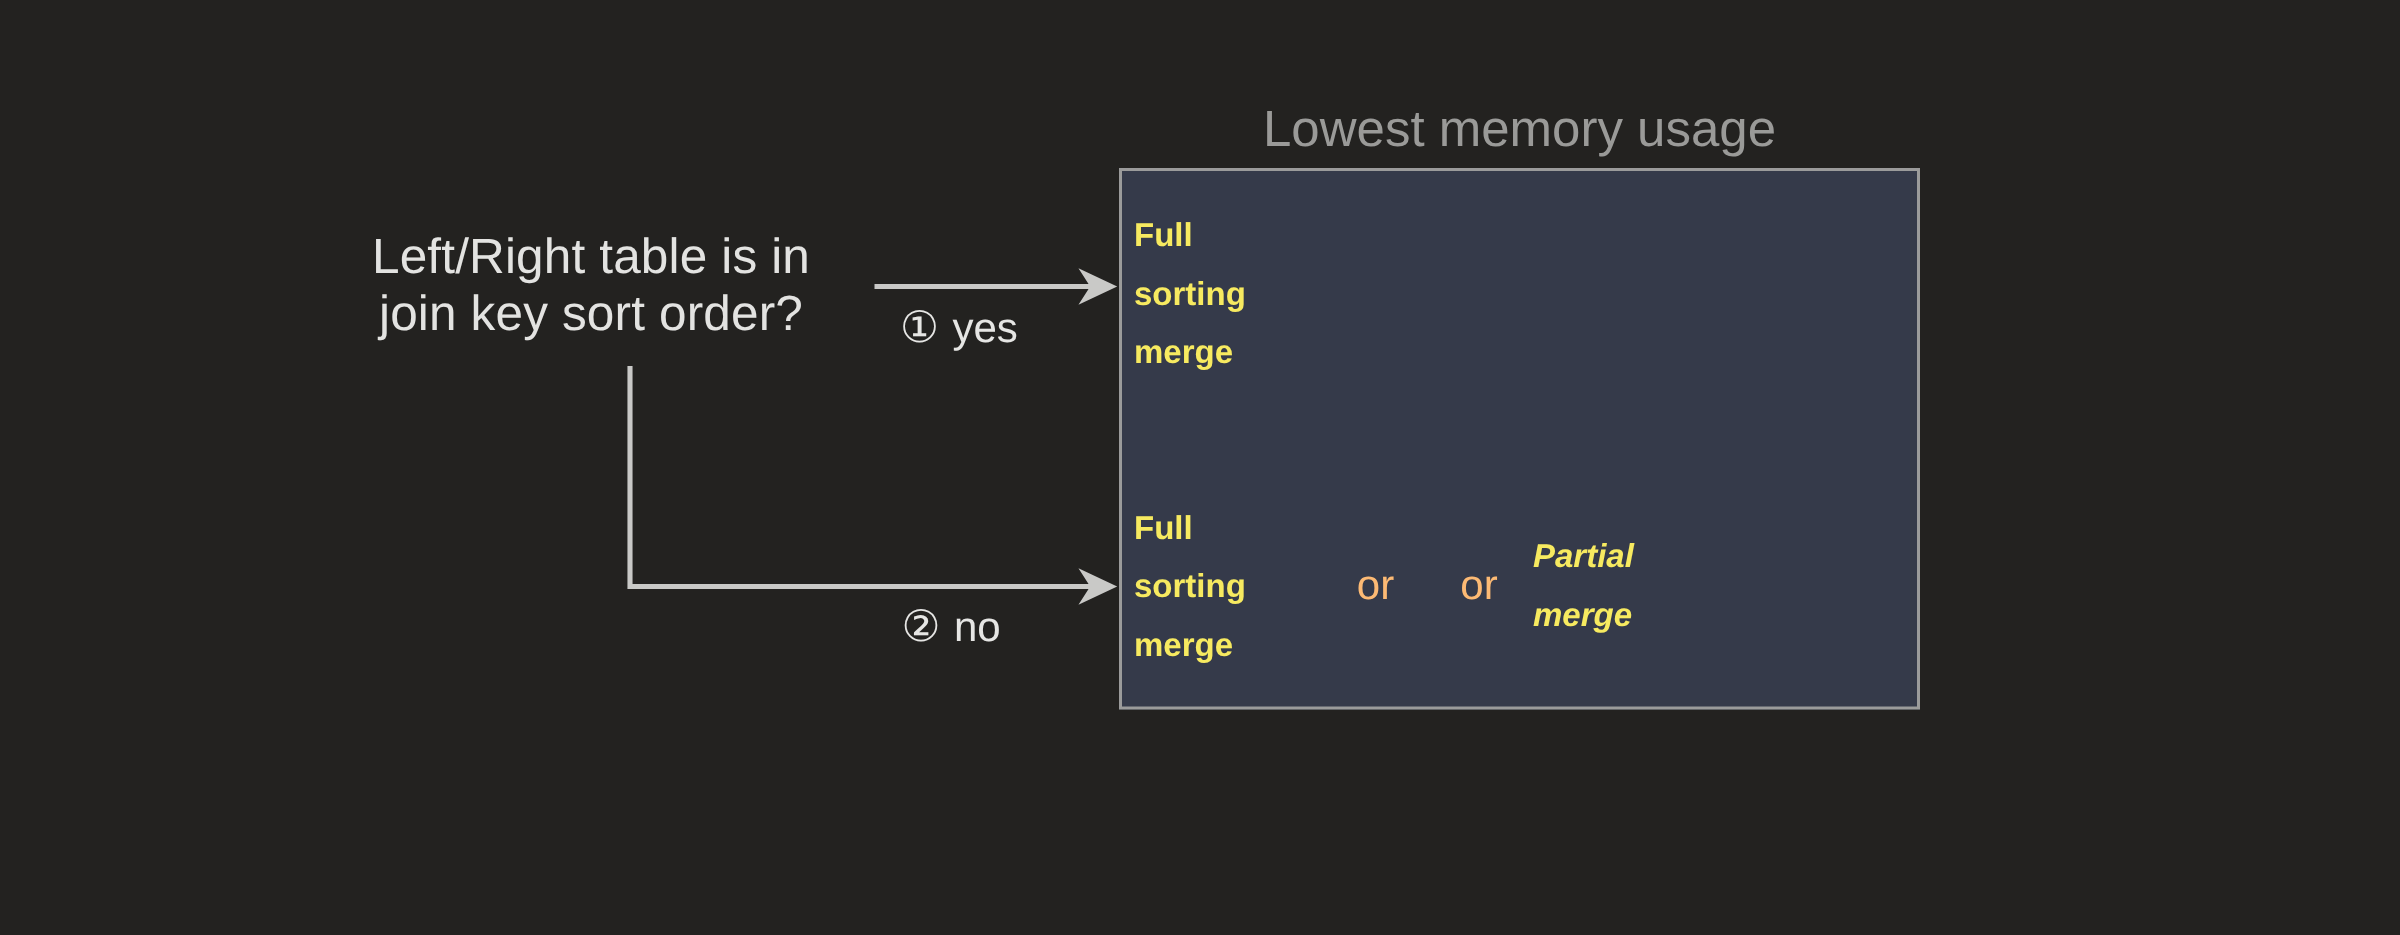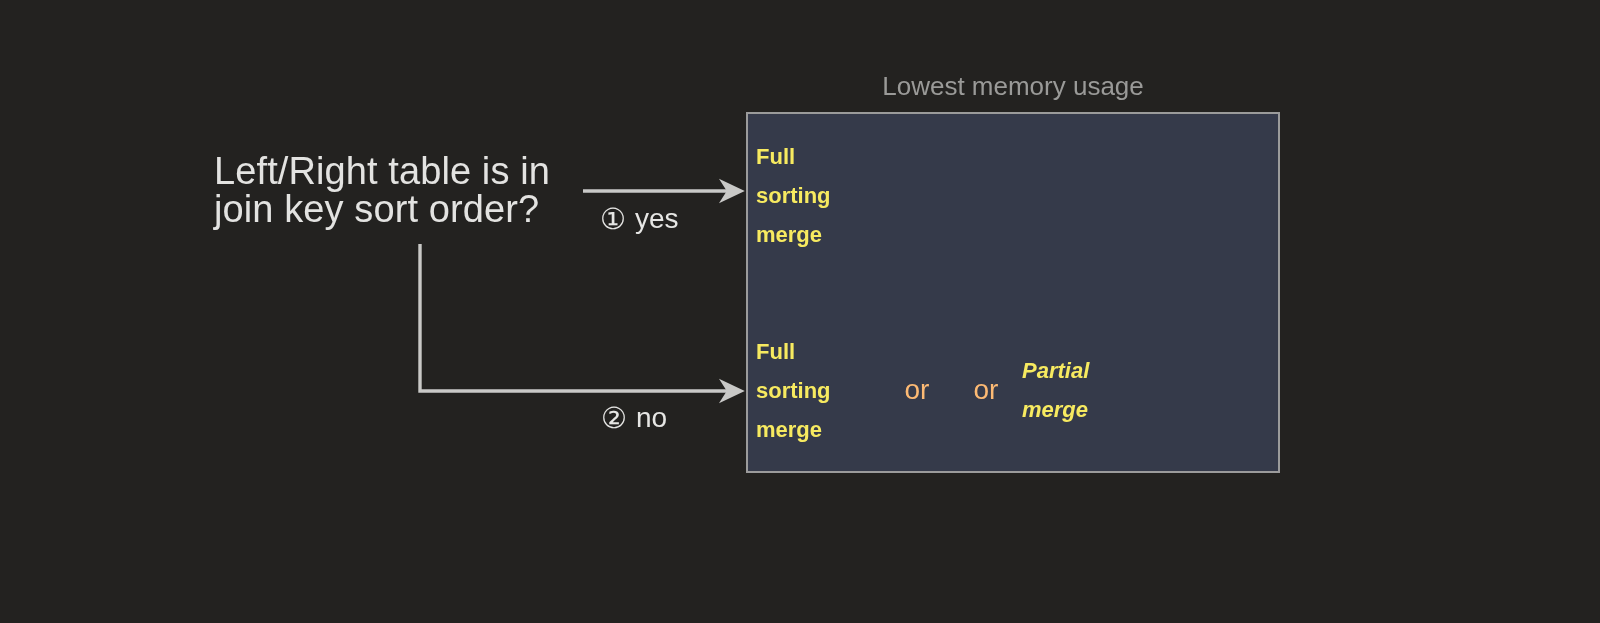--- a/index.html
+++ b/index.html
@@ -18,22 +18,23 @@
     width: 1600px;
     height: 623px;
   }
 
   
   #question {
     position: absolute;
     left: 214px;
     top: 152px;
     width: 360px;
+    text-align: center;
     color: #e3e3e1;
-    font-size: 38px;
+    font-size: 33px;
     line-height: 38px;
     letter-spacing: 0.1px;
     white-space: pre-line;
   }
 
   
   #connectors {
     position: absolute;
     left: 0;
     top: 0;
@@ -71,21 +72,21 @@
     border: 2px solid #9b9b9b;
   }
 
   
   .caption {
     position: absolute;
     width: 534px;
     left: 746px;
     text-align: center;
     color: #9a9a98;
-    font-size: 26px;
+    font-size: 34px;
     line-height: 36px;
     white-space: nowrap;
   }
   #caption-top { top: 68px; }
   #caption-bottom { top: 482px; }
 
   
   .option-row {
     position: absolute;
     display: flex;

